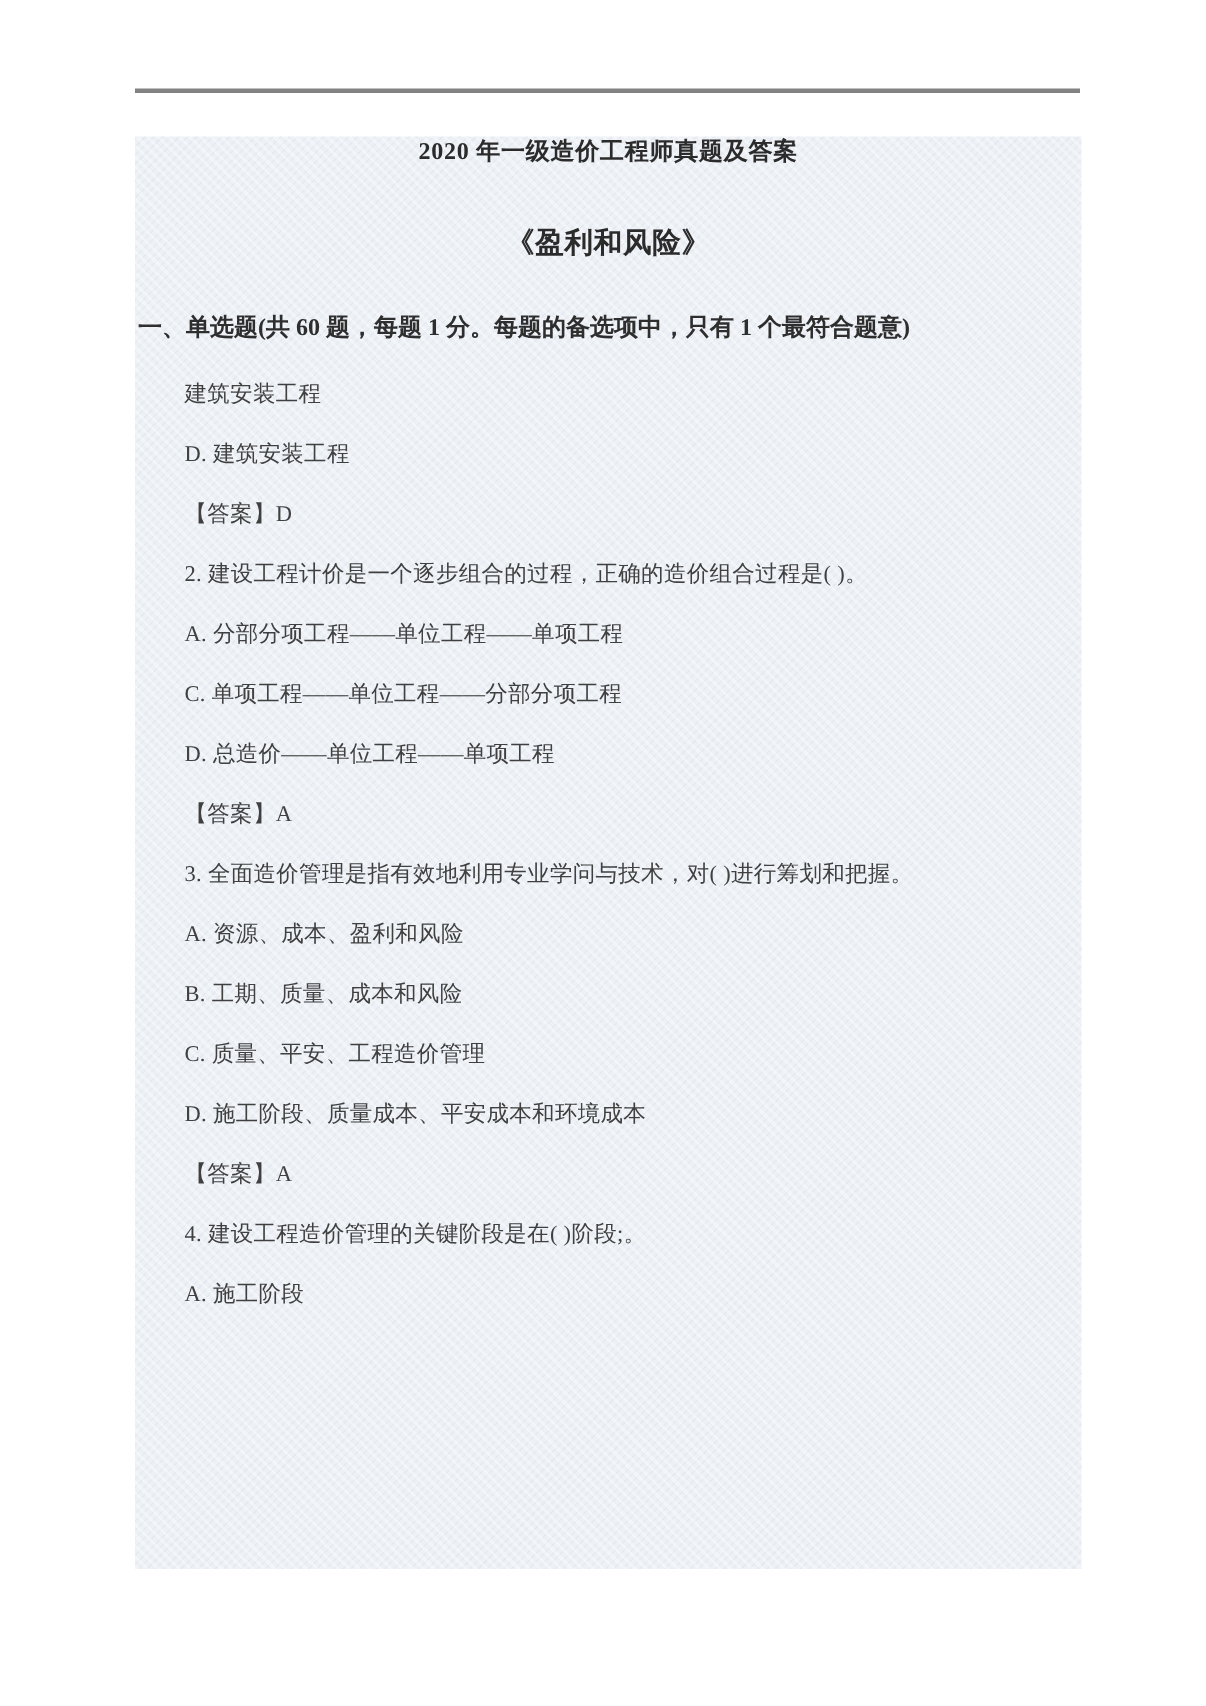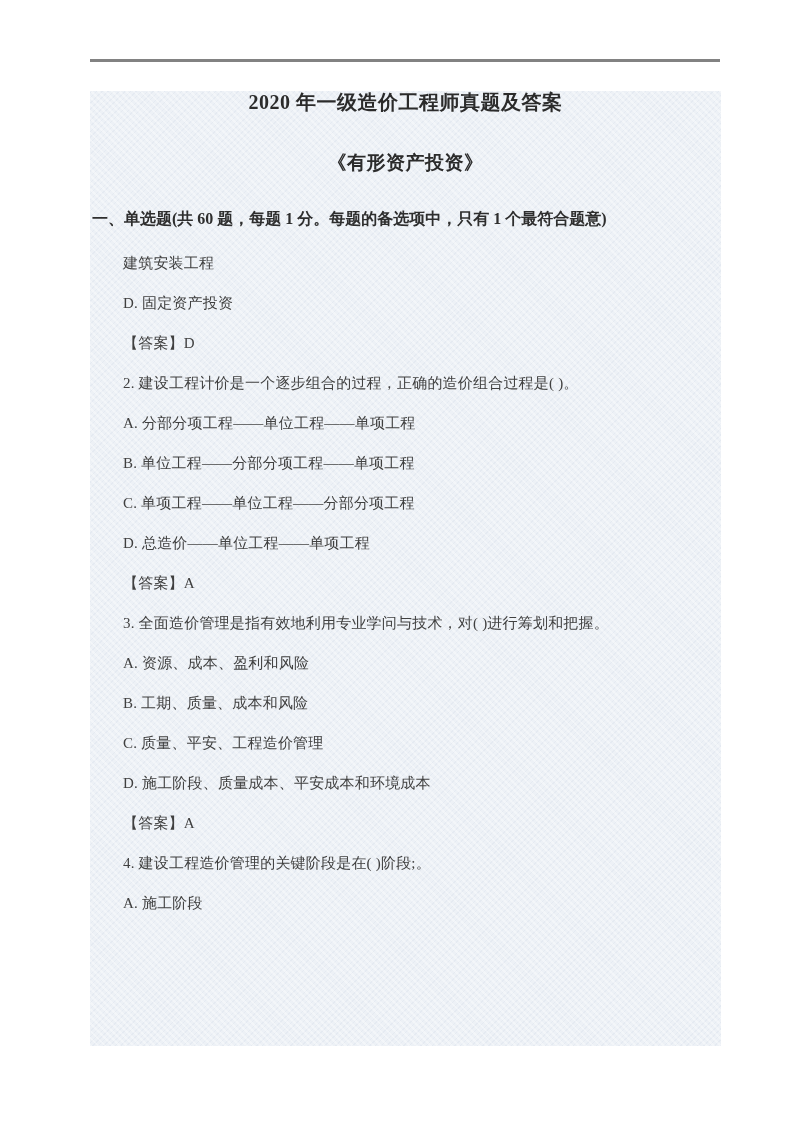--- a/index.html
+++ b/index.html
@@ -33,21 +33,21 @@
     
     background-image:
       repeating-linear-gradient(45deg, rgba(255,255,255,0.35) 0 2px, rgba(0,0,0,0) 2px 5px),
       repeating-linear-gradient(-45deg, rgba(205,214,228,0.25) 0 1px, rgba(0,0,0,0) 1px 4px);
     color: #3d3d3d;
   }
   .doc-title {
     margin: 0;
     padding-top: 1px;
     text-align: center;
-    font-size: 20px;
+    font-size: 16px;
     line-height: 20px;
     font-weight: bold;
     color: #2b2b2b;
     letter-spacing: 0.5px;
     white-space: nowrap;
   }
   .doc-subtitle {
     margin: 41px 0 0 0;
     text-align: center;
     font-size: 19px;
@@ -79,29 +79,28 @@
     white-space: nowrap;
   }
 </style>
 </head>
 <body>
 
 <div class="page">
   <div class="top-rule"></div>
   <div class="sheet">
     <div class="doc-title">2020 年一级造价工程师真题及答案</div>
-    <div class="doc-subtitle">《有形资产投资》</div>
+    <div class="doc-subtitle">《盈利和风险》</div>
     <div class="section-heading">一、单选题(共 60 题，每题 1 分。每题的备选项中，只有 1 个最符合题意)</div>
     <div class="lines">
         <div class="line">建筑安装工程</div>
-        <div class="line">D. 固定资产投资</div>
+        <div class="line">D. 建筑安装工程</div>
         <div class="line">【答案】D</div>
         <div class="line">2. 建设工程计价是一个逐步组合的过程，正确的造价组合过程是( )。</div>
         <div class="line">A. 分部分项工程——单位工程——单项工程</div>
-        <div class="line">B. 单位工程——分部分项工程——单项工程</div>
         <div class="line">C. 单项工程——单位工程——分部分项工程</div>
         <div class="line">D. 总造价——单位工程——单项工程</div>
         <div class="line">【答案】A</div>
         <div class="line">3. 全面造价管理是指有效地利用专业学问与技术，对( )进行筹划和把握。</div>
         <div class="line">A. 资源、成本、盈利和风险</div>
         <div class="line">B. 工期、质量、成本和风险</div>
         <div class="line">C. 质量、平安、工程造价管理</div>
         <div class="line">D. 施工阶段、质量成本、平安成本和环境成本</div>
         <div class="line">【答案】A</div>
         <div class="line">4. 建设工程造价管理的关键阶段是在( )阶段;。</div>

